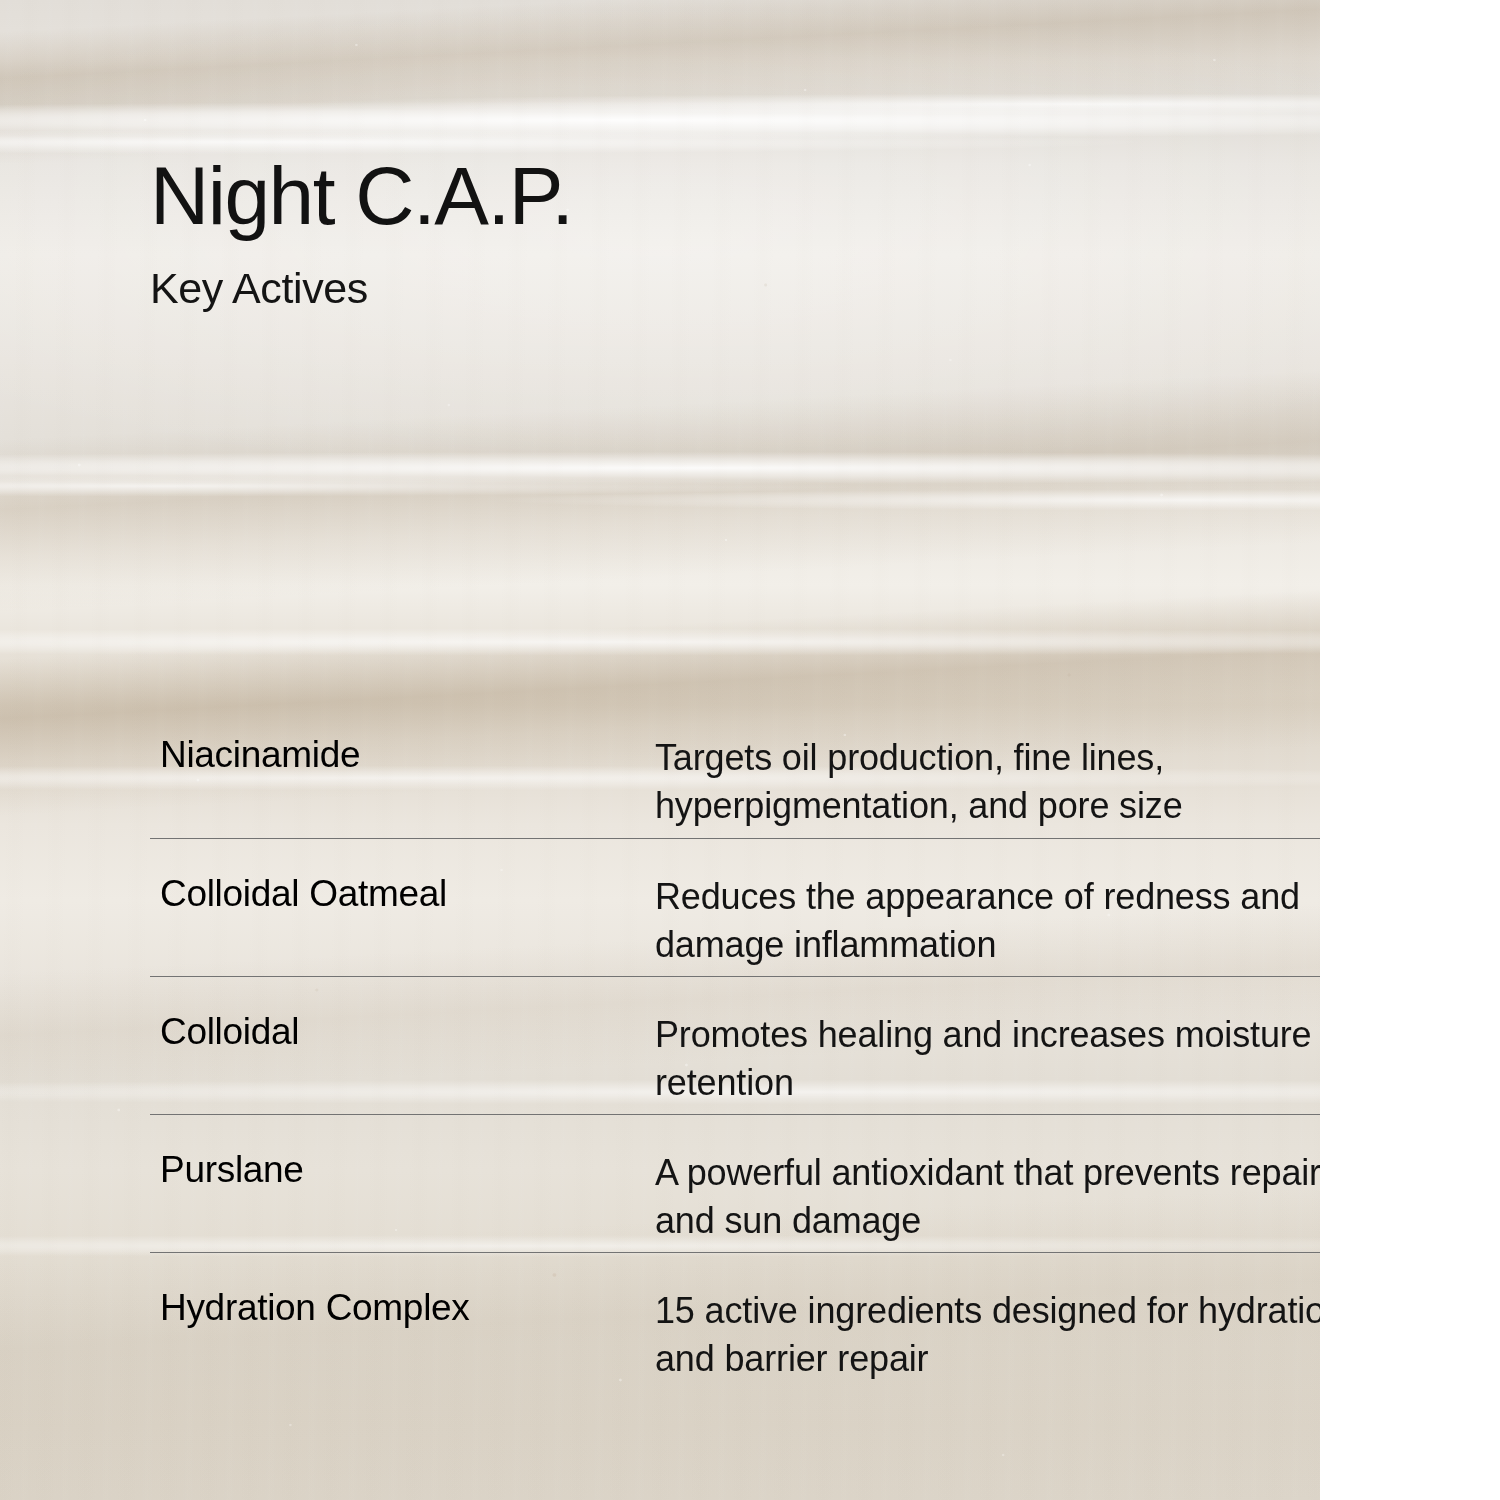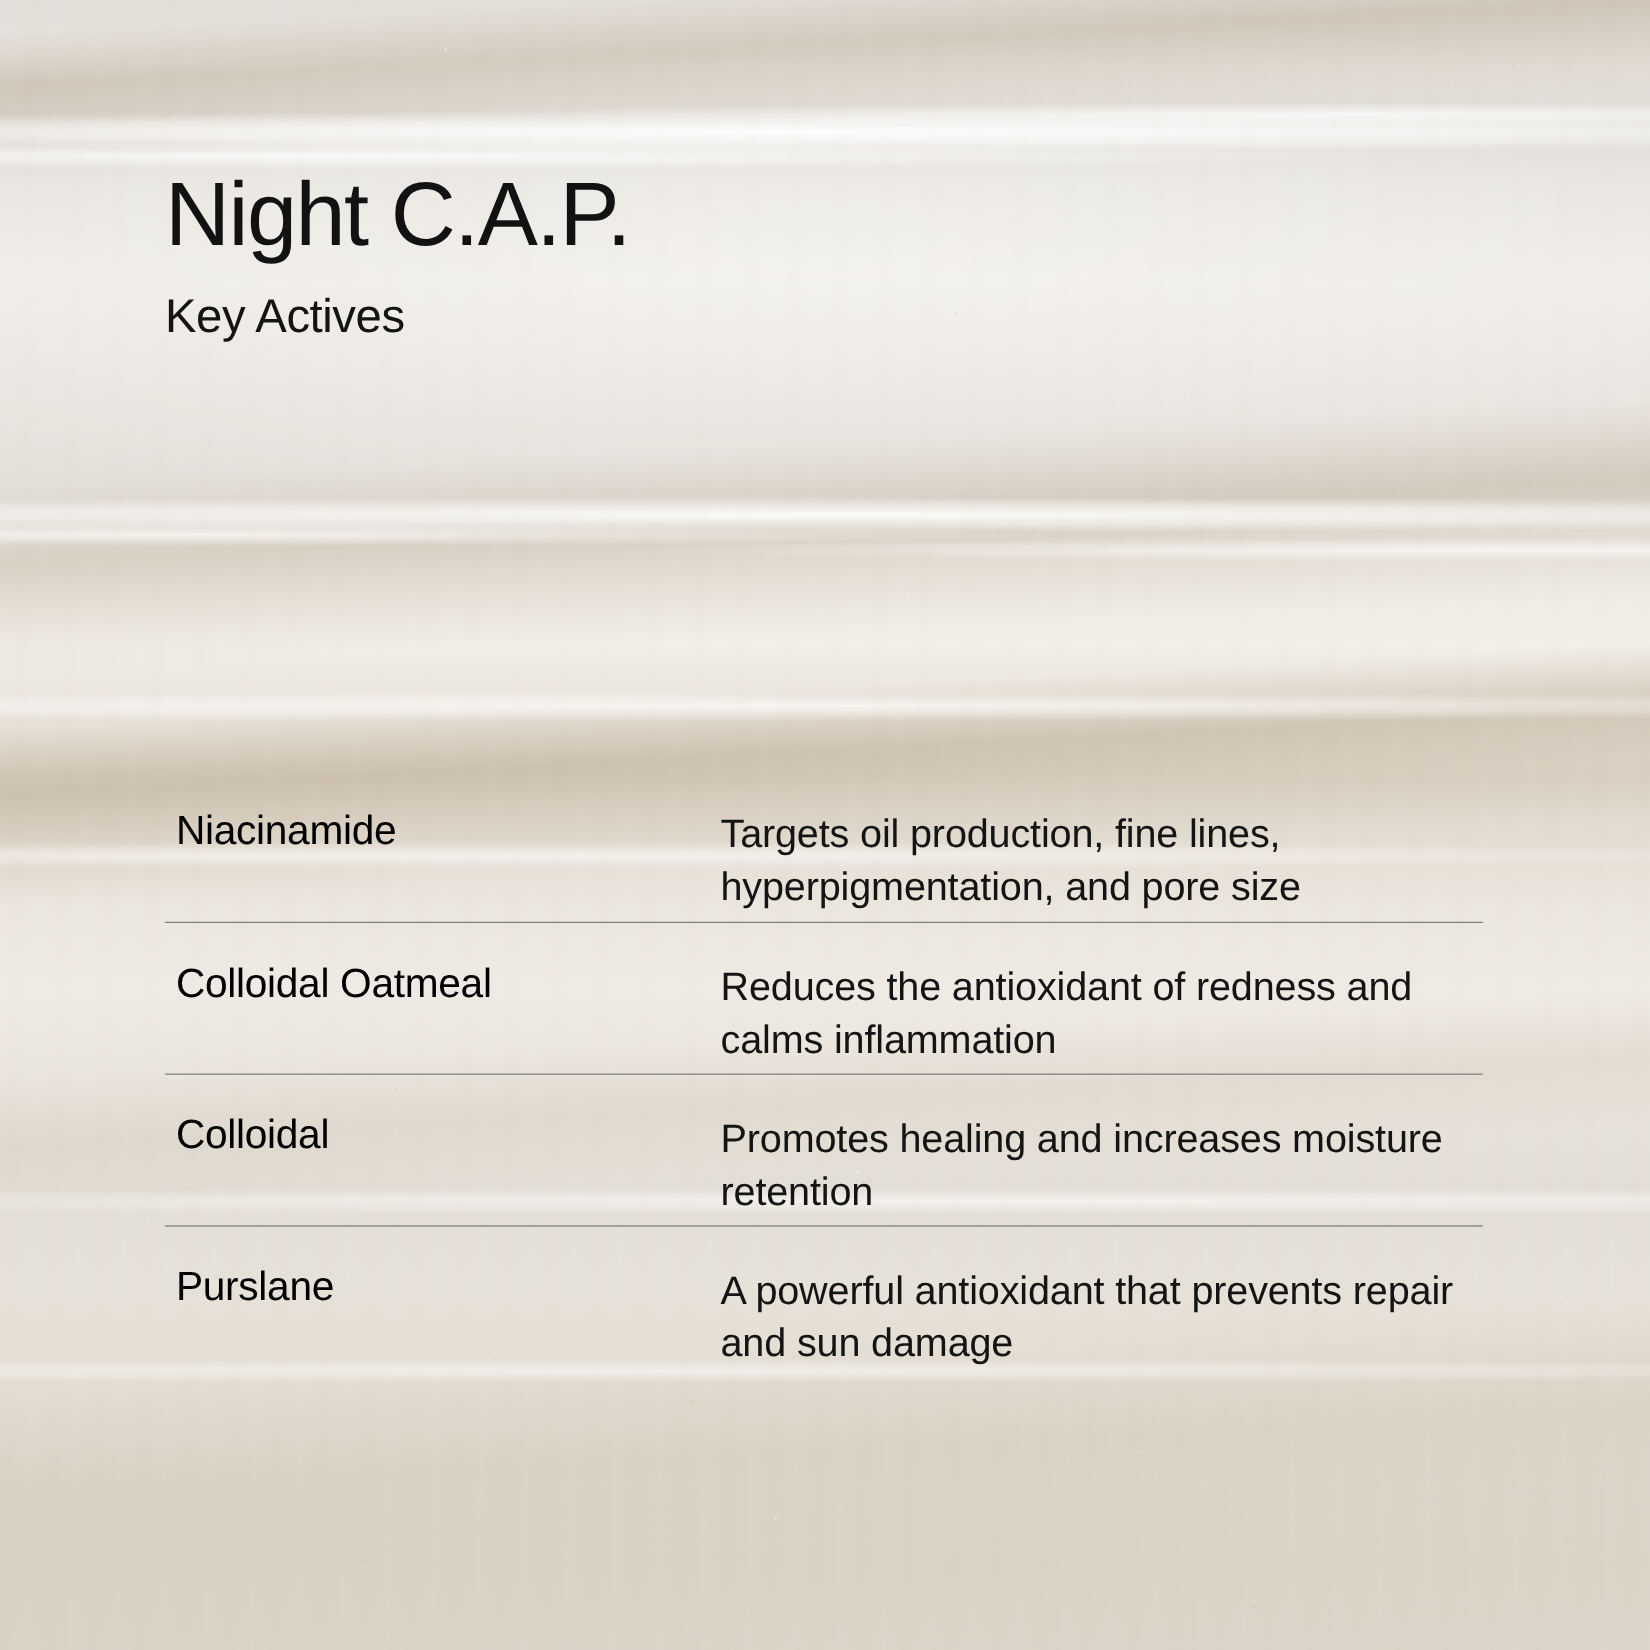--- a/index.html
+++ b/index.html
@@ -3,21 +3,21 @@
 <meta charset="utf-8">
 <style>
   html, body {
     margin: 0;
     padding: 0;
     background: #ffffff;
   }
 
   #canvas {
     position: relative;
-    width: 1500px;
+    width: 1320px;
     height: 1500px;
     overflow: hidden;
     font-family: "Liberation Sans", sans-serif;
     color: #111111;
     background-color: #d9d4cc;
   }
 
   
   .bg-layer {
     position: absolute;
@@ -240,29 +240,33 @@
 
     <div class="actives-table">
 
       <div class="active-row">
         <div class="active-name">Niacinamide</div>
         <div class="active-desc">Targets oil production, fine lines, hyperpigmentation, and pore size</div>
       </div>
 
       <div class="active-row">
         <div class="active-name">Colloidal Oatmeal</div>
-        <div class="active-desc">Reduces the antioxidant of redness and calms inflammation</div>
+        <div class="active-desc">Reduces the appearance of redness and damage inflammation</div>
       </div>
 
       <div class="active-row">
         <div class="active-name">Colloidal</div>
         <div class="active-desc">Promotes healing and increases moisture retention</div>
       </div>
 
       <div class="active-row">
         <div class="active-name">Purslane</div>
         <div class="active-desc">A powerful antioxidant that prevents repair and sun damage</div>
       </div>
 
+      <div class="active-row">
+        <div class="active-name">Hydration Complex</div>
+        <div class="active-desc">15 active ingredients designed for hydration and barrier repair</div>
+      </div>
 
     </div>
   </div>
 </div>
 
 </body></html>

